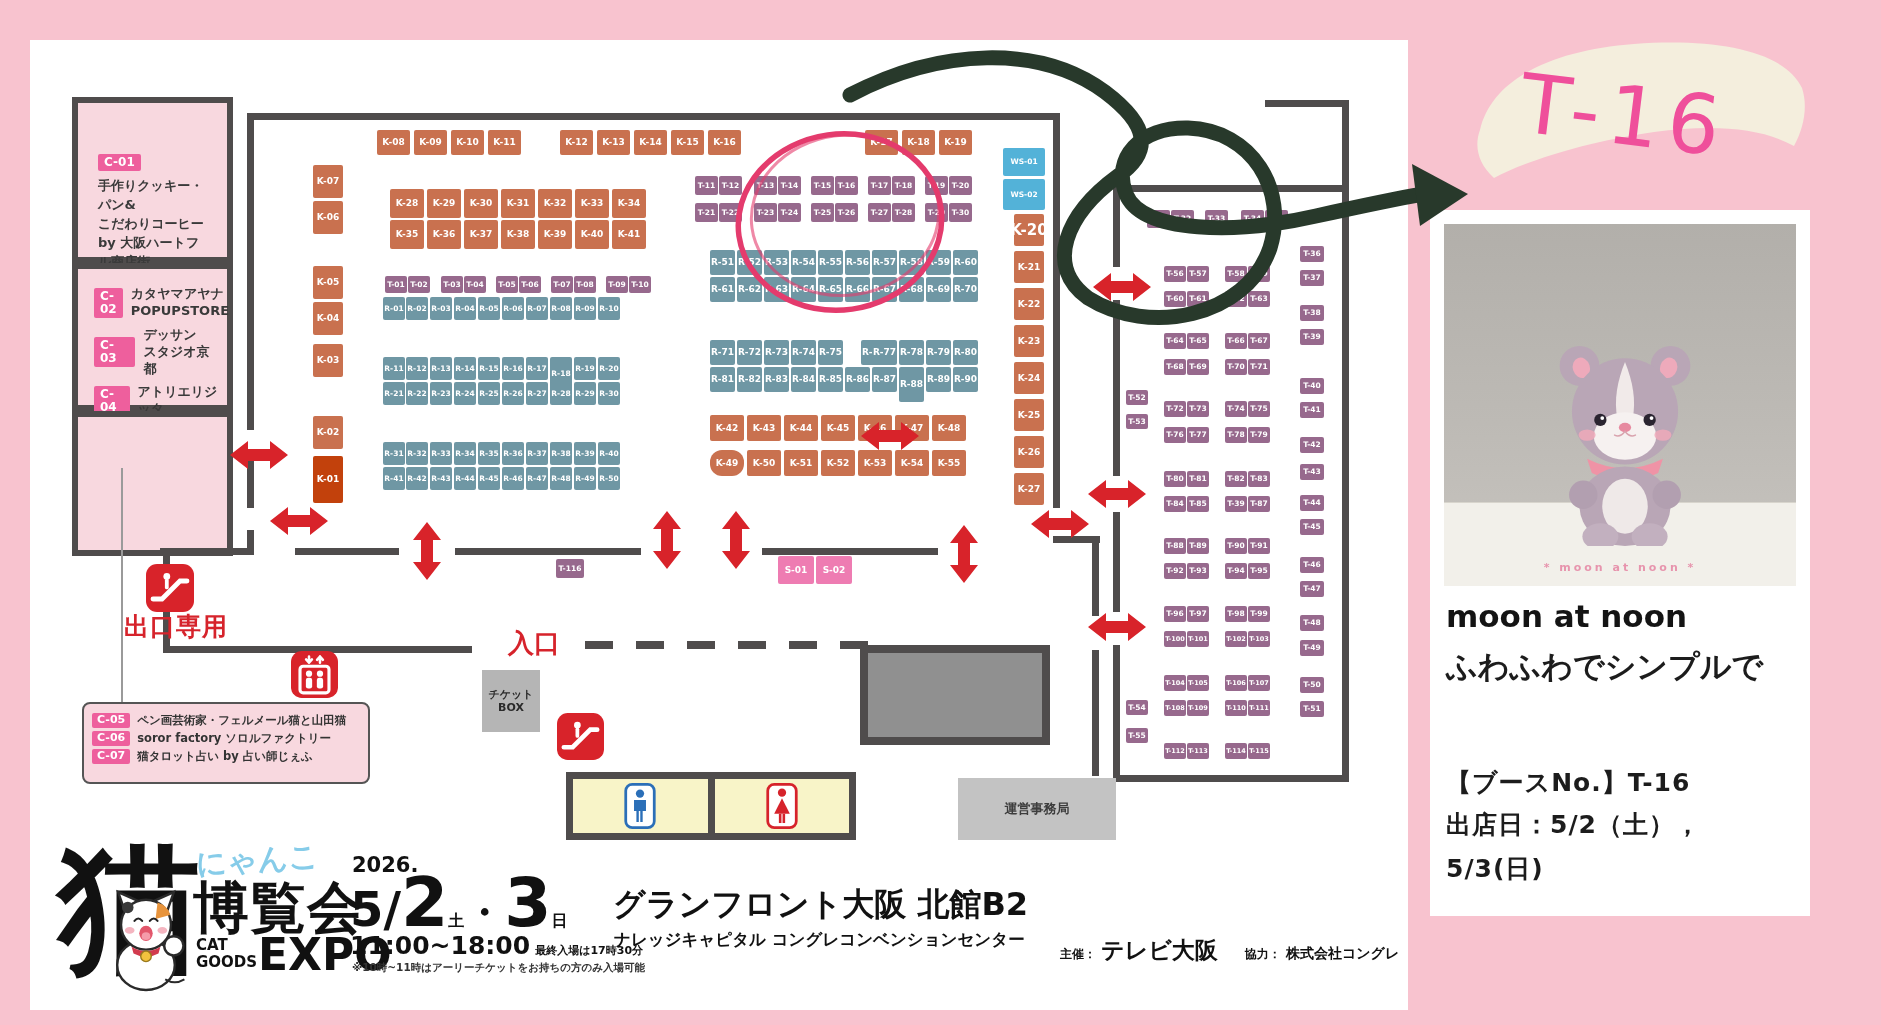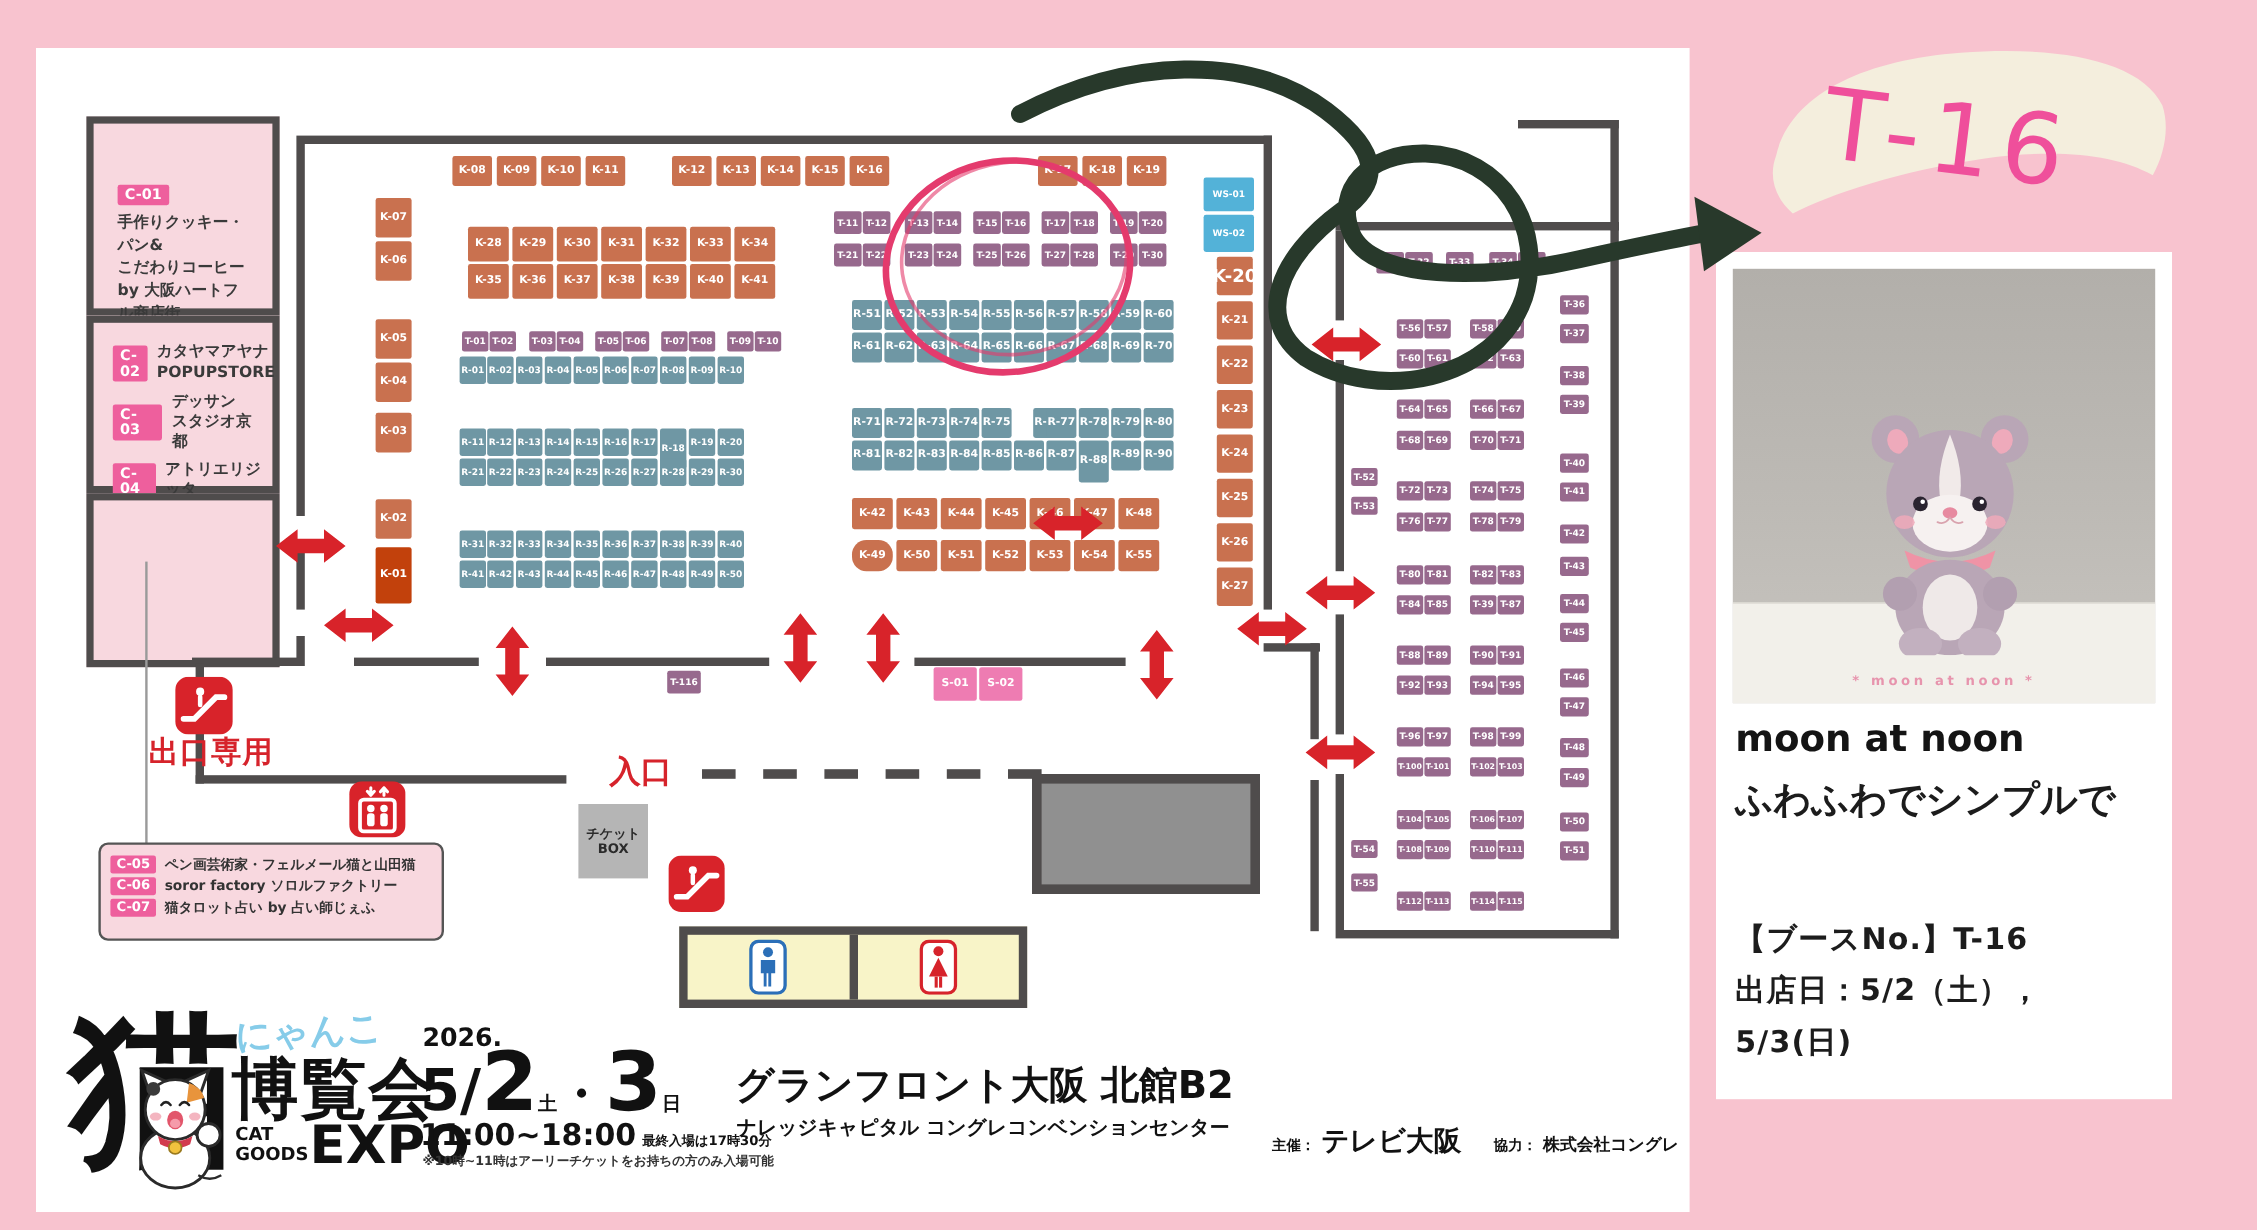--- a/index.html
+++ b/index.html
@@ -113,20 +113,21 @@
 
     <div id="exit-label">出口専用</div>
     <div id="entrance-label">入口</div>
 
     <div id="ticket-box">
       <div>チケット</div>
       <div>BOX</div>
     </div>
 
     <div id="gray-block"></div>
+    <div id="office-box">運営事務局</div>
 
     <div id="toilet-block">
       <div class="toilet-cell">
         <svg width="32" height="46" viewBox="0 0 34 50">
           <rect x="1.5" y="1.5" width="31" height="47" rx="7" fill="#fff" stroke="#2b6fb8" stroke-width="3"></rect>
           <circle cx="17" cy="11.5" r="4.5" fill="#2b6fb8"></circle>
           <path d="M10.5 18.5h13v12h-3.6v12h-2.6v-12h-1.6v12h-2.6v-12h-2.6z" fill="#2b6fb8"></path>
         </svg>
       </div>
       <div class="toilet-div"></div>

